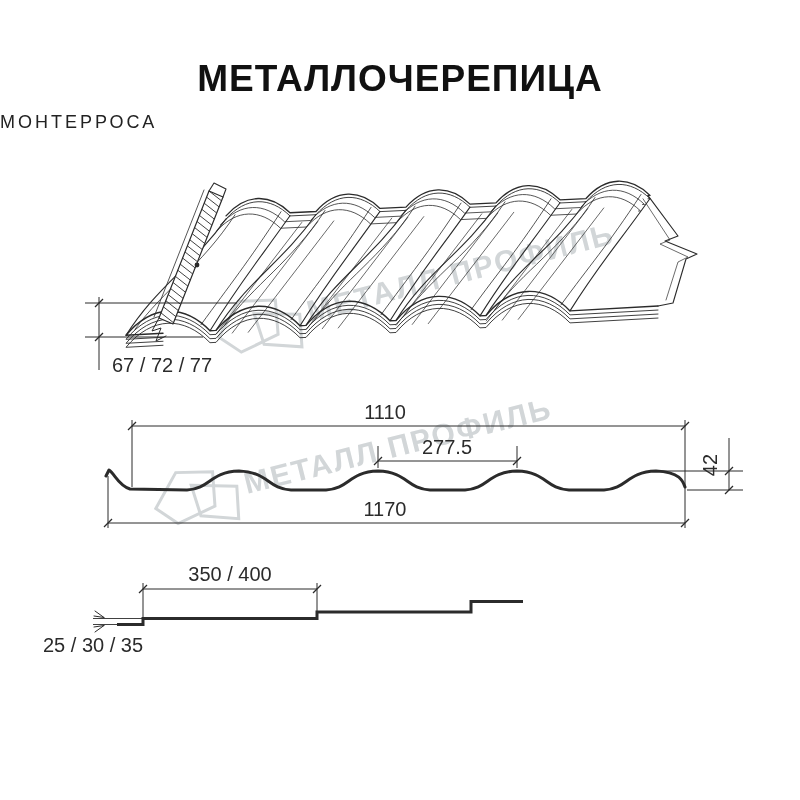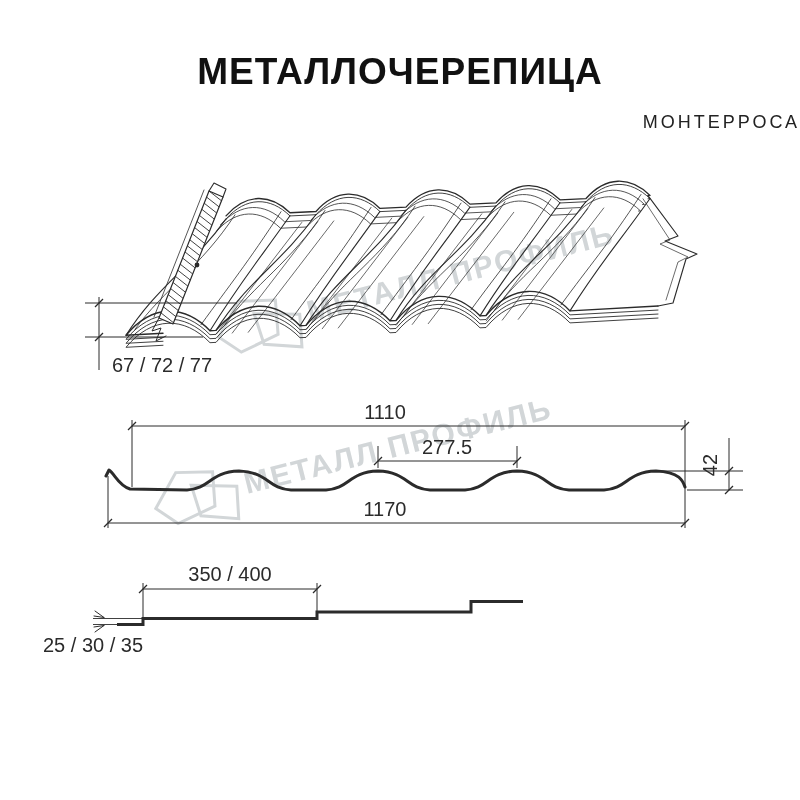--- a/index.html
+++ b/index.html
@@ -1,20 +1,20 @@
 <!DOCTYPE html>
 <html><head>
 <meta charset="utf-8">
 <style>
   html,body{margin:0;padding:0;background:#ffffff;}
   .page{position:relative;width:800px;height:800px;background:#ffffff;overflow:hidden;
         font-family:"Liberation Sans", sans-serif;color:#1a1a1a;}
-  .title{position:absolute;top:51px;left:0;width:800px;text-align:center;
+  .title{position:absolute;top:58px;left:0;width:800px;text-align:center;
          font-size:37px;font-weight:700;letter-spacing:1px;color:#111;}
-  .subtitle{position:absolute;top:112px;left:0;width:800px;text-align:right;
+  .subtitle{position:absolute;top:112px;left:0;width:800px;text-align:left;
             font-size:18px;font-weight:500;letter-spacing:3px;color:#222;}
   svg text{font-family:"Liberation Sans", sans-serif;}
   .dimtxt{font-size:20px;fill:#2b2b2b;}
   .wmtxt{font-size:30px;font-weight:600;letter-spacing:2px;}
 </style>
 </head>
 <body>
 
 <div class="page">
 

